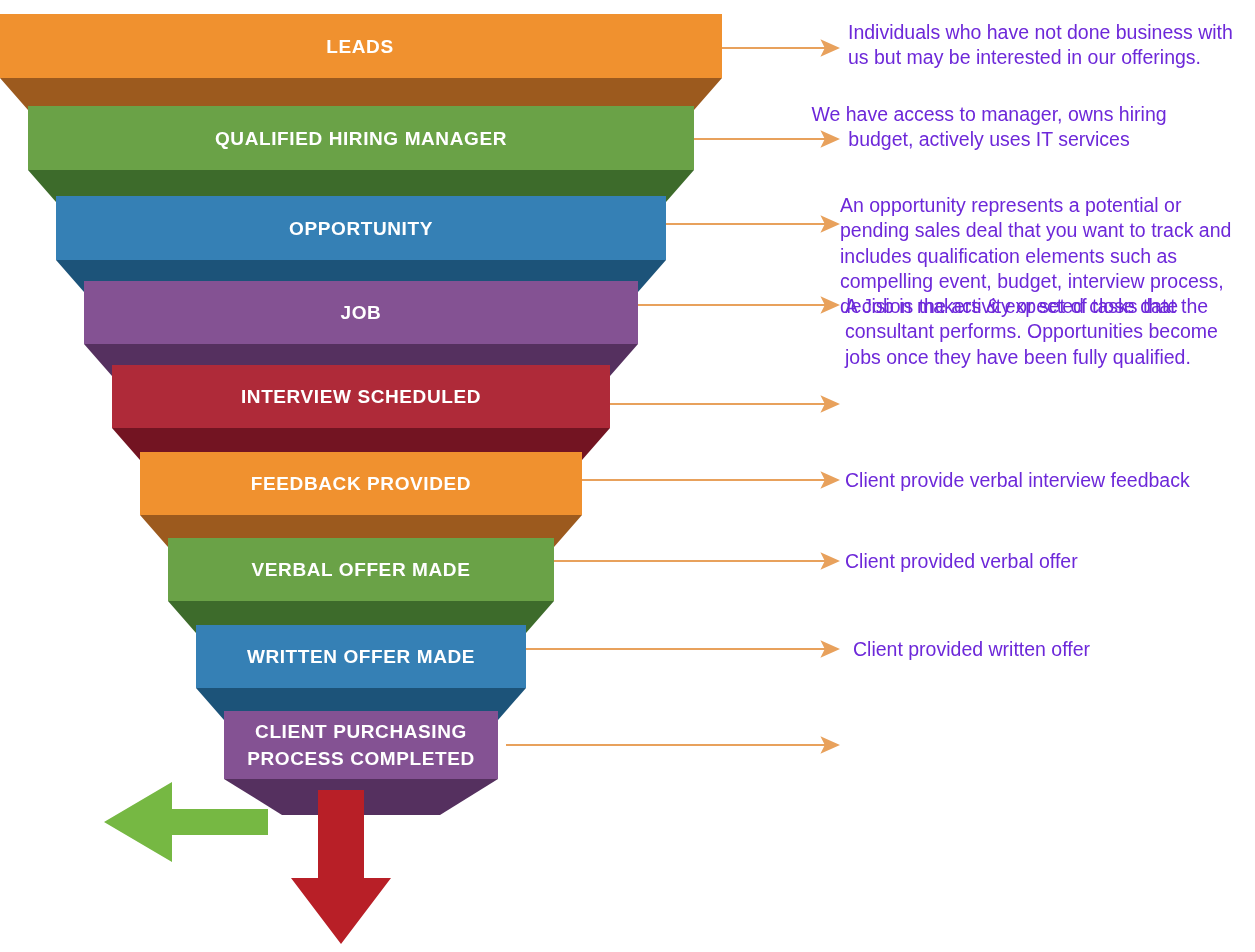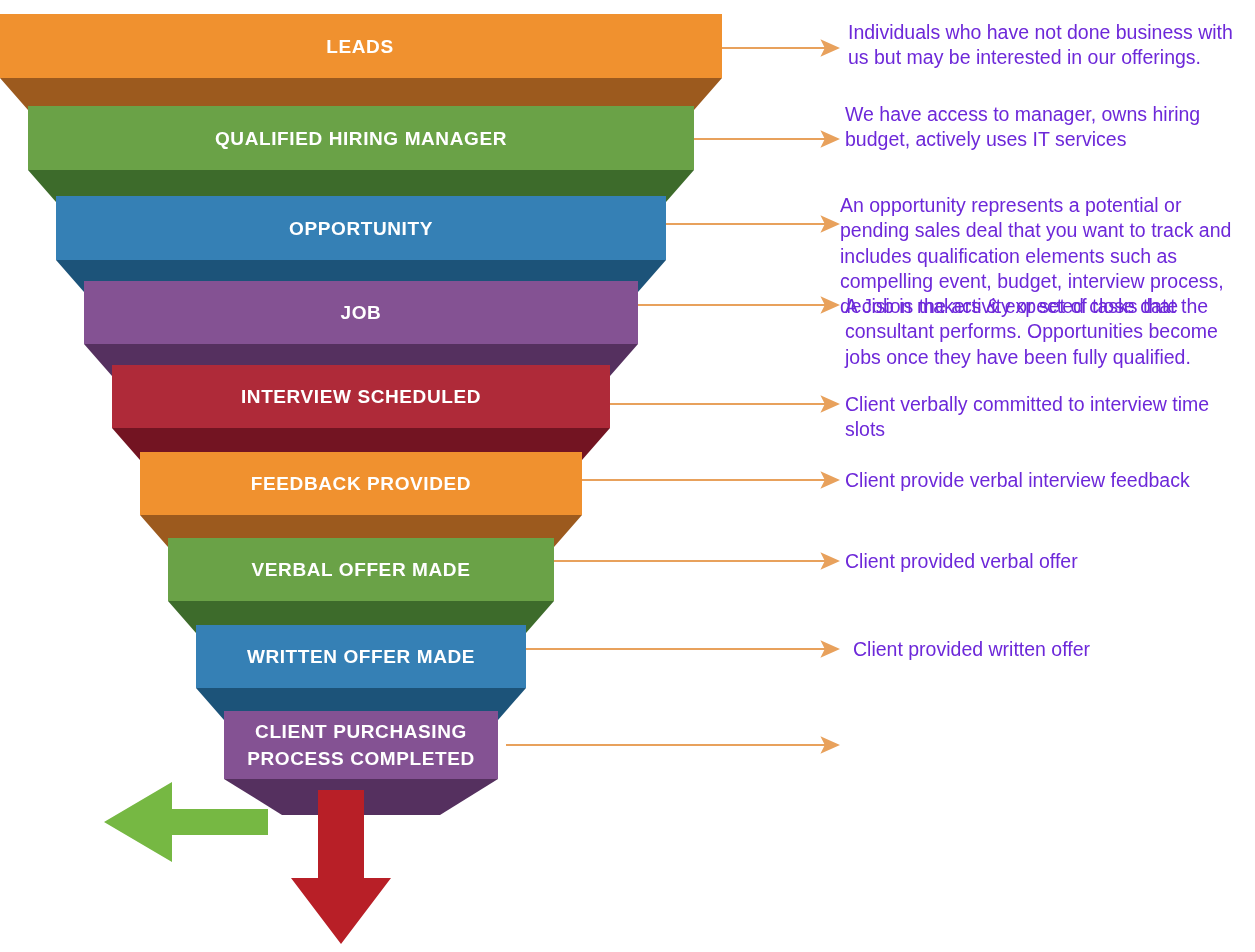--- a/index.html
+++ b/index.html
@@ -145,27 +145,26 @@
     <g>
       <line x1="526" y1="649" x2="838" y2="649" stroke="#E8A15C" stroke-width="2.2" marker-end="url(#connector-head)"></line>
     </g>
     <g>
       <line x1="506" y1="745" x2="838" y2="745" stroke="#E8A15C" stroke-width="2.2" marker-end="url(#connector-head)"></line>
     </g>
   </svg>
 
   <div class="desc" style="left:848px; top:20px; width:400px;">Individuals who have not done business with us but may be interested in our offerings.</div>
 
-  <div class="desc" style="left:845px; top:102px; width:390px;">We have access to manager, owns hiring budget, actively uses IT services</div>
+  <div class="desc" style="left:794px; top:102px; width:390px;text-align:center;">We have access to manager, owns hiring budget, actively uses IT services</div>
 
   <div class="desc" style="left:840px; top:167px; width:410px;margin-top:26px;">An opportunity represents a potential or pending sales deal that you want to track and includes qualification elements such as compelling event, budget, interview process, decision makers &amp; expected close date</div>
 
   <div class="desc" style="left:845px; top:294px; width:400px;">A Job is the activity or set of tasks that the consultant performs.  Opportunities become jobs once they have been fully qualified.</div>
 
-  <div class="desc" style="left:845px; top:392px; width:400px;">Client verbally committed to interview time slots</div>
 
   <div class="desc" style="left:845px; top:549px; width:400px;">Client provided verbal offer</div>
 
   <div class="desc" style="left:845px; top:468px; width:400px;">Client provide verbal interview feedback</div>
 
   <div class="desc" style="left:845px; top:637px; width:400px;margin-left:8px;">Client provided written offer</div>
 
 
 </div>
 

